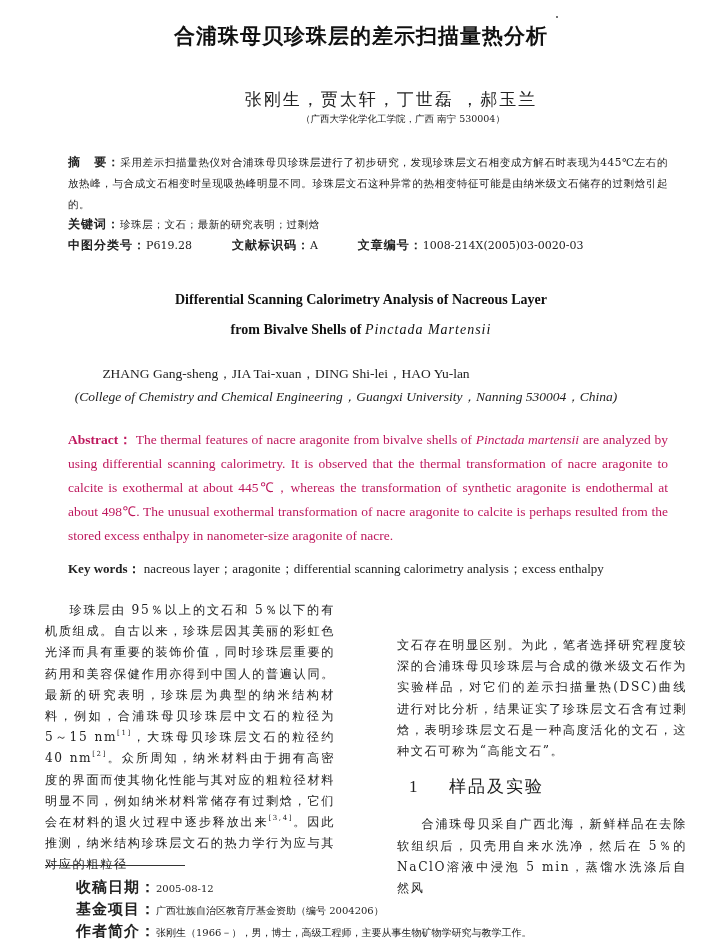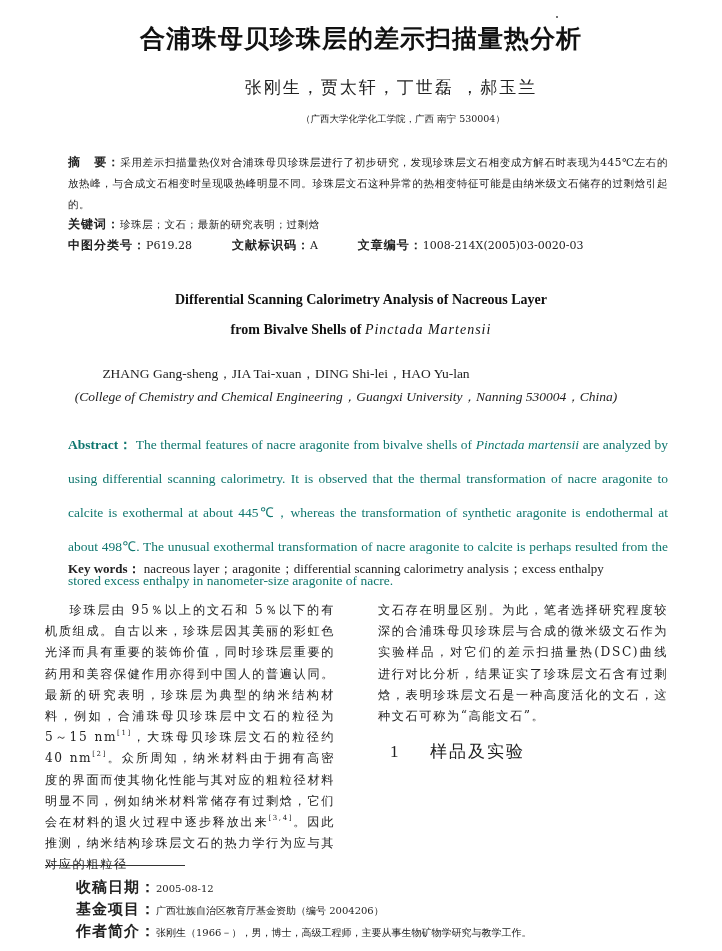--- a/index.html
+++ b/index.html
@@ -5,24 +5,24 @@
   html, body { margin: 0; padding: 0; background: #ffffff; }
   body {
     width: 722px; height: 951px; position: relative; overflow: hidden;
     color: #1a1a1a;
     font-family: "DejaVu Serif", "Liberation Serif", serif;
   }
   .abs { position: absolute; }
   .cn-title {
     left: 0; width: 722px; top: 22px; text-align: center;
     font-family: "DejaVu Sans", sans-serif; font-weight: bold;
-    font-size: 25px; letter-spacing: 1px; color: #111;
+    font-size: 21px; letter-spacing: 1px; color: #111;
   }
   .cn-authors {
-    left: 0; width: 722px; top: 76px; text-align: center;
+    left: 0; width: 722px; top: 88px; text-align: center;
     font-family: "DejaVu Serif", serif; font-size: 17px; letter-spacing: 2px; color: #222;
     padding-left: 60px; box-sizing: border-box;
   }
   .cn-affil {
     left: 0; width: 722px; top: 113px; text-align: center;
     font-size: 9.5px; color: #222; padding-left: 84px; box-sizing: border-box;
   }
   .cn-abstract {
     left: 68px; width: 600px; top: 152px;
     font-size: 10.5px; line-height: 21px; color: #222; letter-spacing: 0.6px;
@@ -41,35 +41,35 @@
   .en-authors {
     left: 0; width: 572px; top: 365px; text-align: center;
     font-family: "Liberation Serif", serif; font-size: 13.5px; color: #222;
   }
   .en-affil {
     left: 0; width: 692px; top: 388px; text-align: center;
     font-family: "Liberation Serif", serif; font-style: italic; font-size: 13.5px; color: #222;
   }
   .en-abstract {
     left: 68px; width: 600px; top: 428px;
-    font-family: "Liberation Serif", serif; font-size: 13.5px; line-height: 34px;
-    color: #0f766e; text-align: justify;
+    font-family: "Liberation Serif", serif; font-size: 13.5px; line-height: 24px;
+    color: #be185d; text-align: justify;
   }
   .en-abstract b, .en-kw b { font-weight: bold; }
   .en-kw {
     left: 68px; top: 560px; font-family: "Liberation Serif", serif; font-size: 13px;
     color: #222; white-space: nowrap;
   }
   .col {
     top: 600px; width: 290px;
     font-size: 12.2px; line-height: 21.2px; color: #222; letter-spacing: 1.6px;
     text-align: justify;
   }
   .col-left { left: 45px; }
-  .col-right { left: 378px; }
+  .col-right { left: 397px; margin-top: 35px; }
   .col p { margin: 0; }
   .indent { text-indent: 2em; }
   sup { font-size: 7px; vertical-align: 6px; line-height: 0; }
   .sec-head {
     font-family: "DejaVu Sans", sans-serif; font-size: 17px; letter-spacing: 2px;
     margin: 14px 0 17px 12px;
   }
   .sec-head .num { display: inline-block; width: 40px; font-family: "Liberation Serif", serif; }
   .footnote-rule { left: 45px; top: 865px; width: 140px; height: 1px; background: #333; }
   .footnotes {
@@ -115,20 +115,21 @@
   <b>Key words：</b><span> nacreous layer；aragonite；differential scanning calorimetry analysis；excess enthalpy</span>
 </div>
 
 <div class="abs col col-left">
   <p class="indent"><span>珍珠层由 95％以上的文石和 5％以下的有机质组成。自古以来，珍珠层因其美丽的彩虹色光泽而具有重要的装饰价值，同时珍珠层重要的药用和美容保健作用亦得到中国人的普遍认同。最新的研究表明，珍珠层为典型的纳米结构材料，例如，合浦珠母贝珍珠层中文石的粒径为 5～15 nm</span><sup>[1]</sup><span>，大珠母贝珍珠层文石的粒径约 40 nm</span><sup>[2]</sup><span>。众所周知，纳米材料由于拥有高密度的界面而使其物化性能与其对应的粗粒径材料明显不同，例如纳米材料常储存有过剩焓，它们会在材料的退火过程中逐步释放出来</span><sup>[3,4]</sup><span>。因此推测，纳米结构珍珠层文石的热力学行为应与其对应的粗粒径</span></p>
 </div>
 
 <div class="abs col col-right">
   <p>文石存在明显区别。为此，笔者选择研究程度较深的合浦珠母贝珍珠层与合成的微米级文石作为实验样品，对它们的差示扫描量热(DSC)曲线进行对比分析，结果证实了珍珠层文石含有过剩焓，表明珍珠层文石是一种高度活化的文石，这种文石可称为“高能文石”。</p>
   <div class="sec-head"><span class="num">1</span><span>样品及实验</span></div>
+  <p class="indent">合浦珠母贝采自广西北海，新鲜样品在去除软组织后，贝壳用自来水洗净，然后在 5％的 NaClO溶液中浸泡 5 min，蒸馏水洗涤后自然风</p>
 </div>
 
 <div class="abs footnote-rule"></div>
 
 <div class="abs footnotes">
   <div><span class="fn-label">收稿日期：</span><span>2005-08-12</span></div>
   <div><span class="fn-label">基金项目：</span><span>广西壮族自治区教育厅基金资助（编号 2004206）</span></div>
   <div><span class="fn-label">作者简介：</span><span>张刚生（1966－），男，博士，高级工程师，主要从事生物矿物学研究与教学工作。</span></div>
 </div>
 

